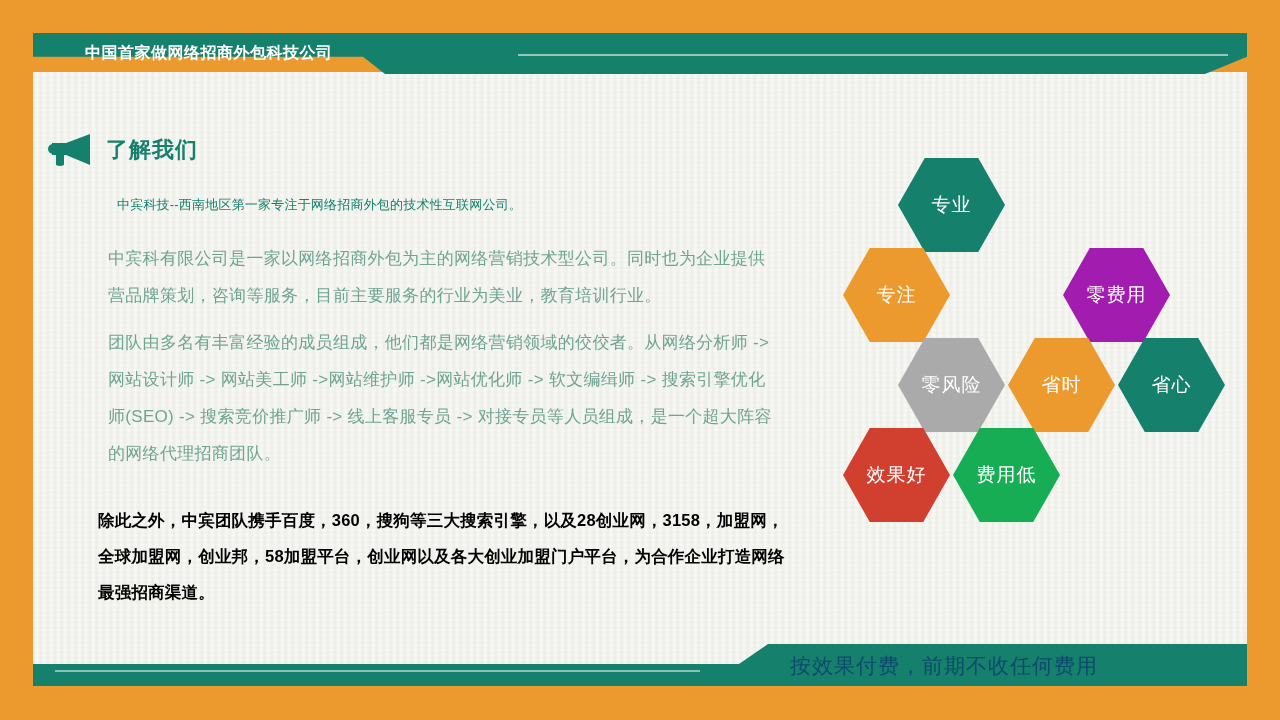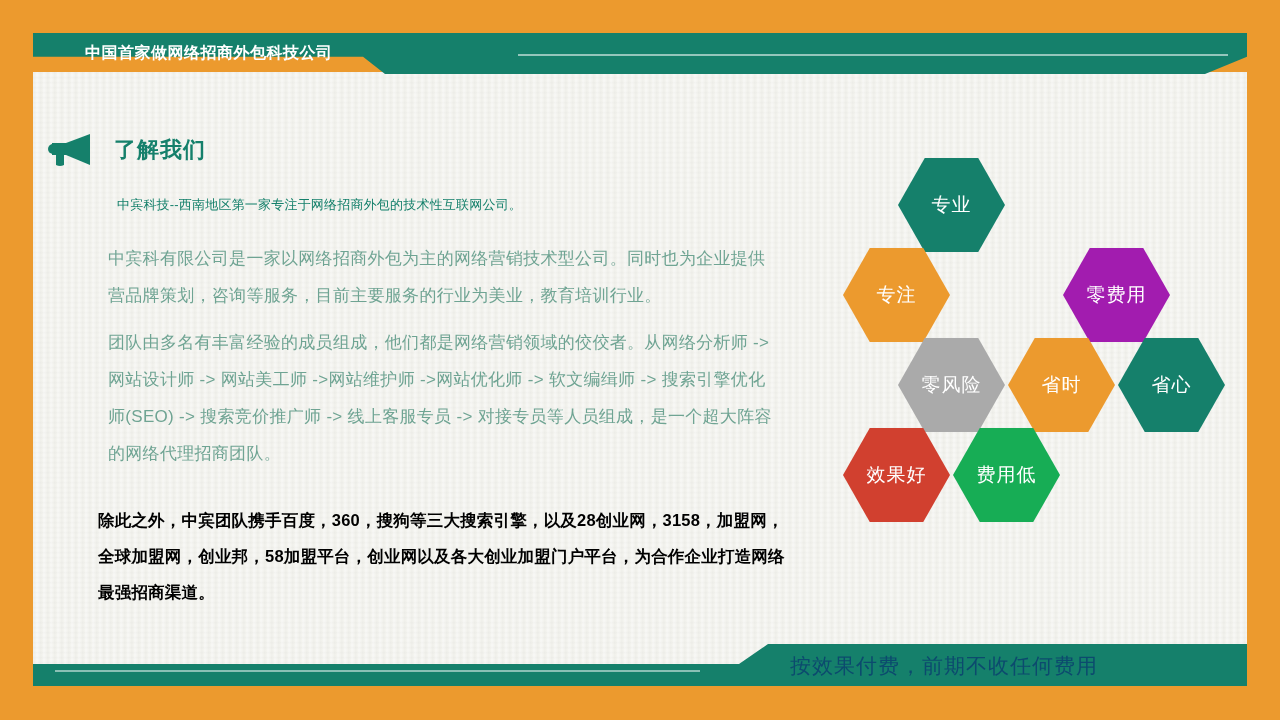--- a/index.html
+++ b/index.html
@@ -55,21 +55,21 @@
     font-weight:bold;
     letter-spacing:0.5px;
     white-space:nowrap;
     margin-left:40px;
   }
 
   
   #section-head {
     position:absolute;
     left:48px; top:132px;
-    display:flex; align-items:center; gap:20px;text-align:right;
+    display:flex; align-items:center; gap:12px;text-align:right;
   }
   #megaphone { width:46px; height:36px; display:block; }
   #section-title {
     color:#15806B;
     font-size:22px;
     font-weight:bold;
     letter-spacing:1px;
     white-space:nowrap;
   }
 

